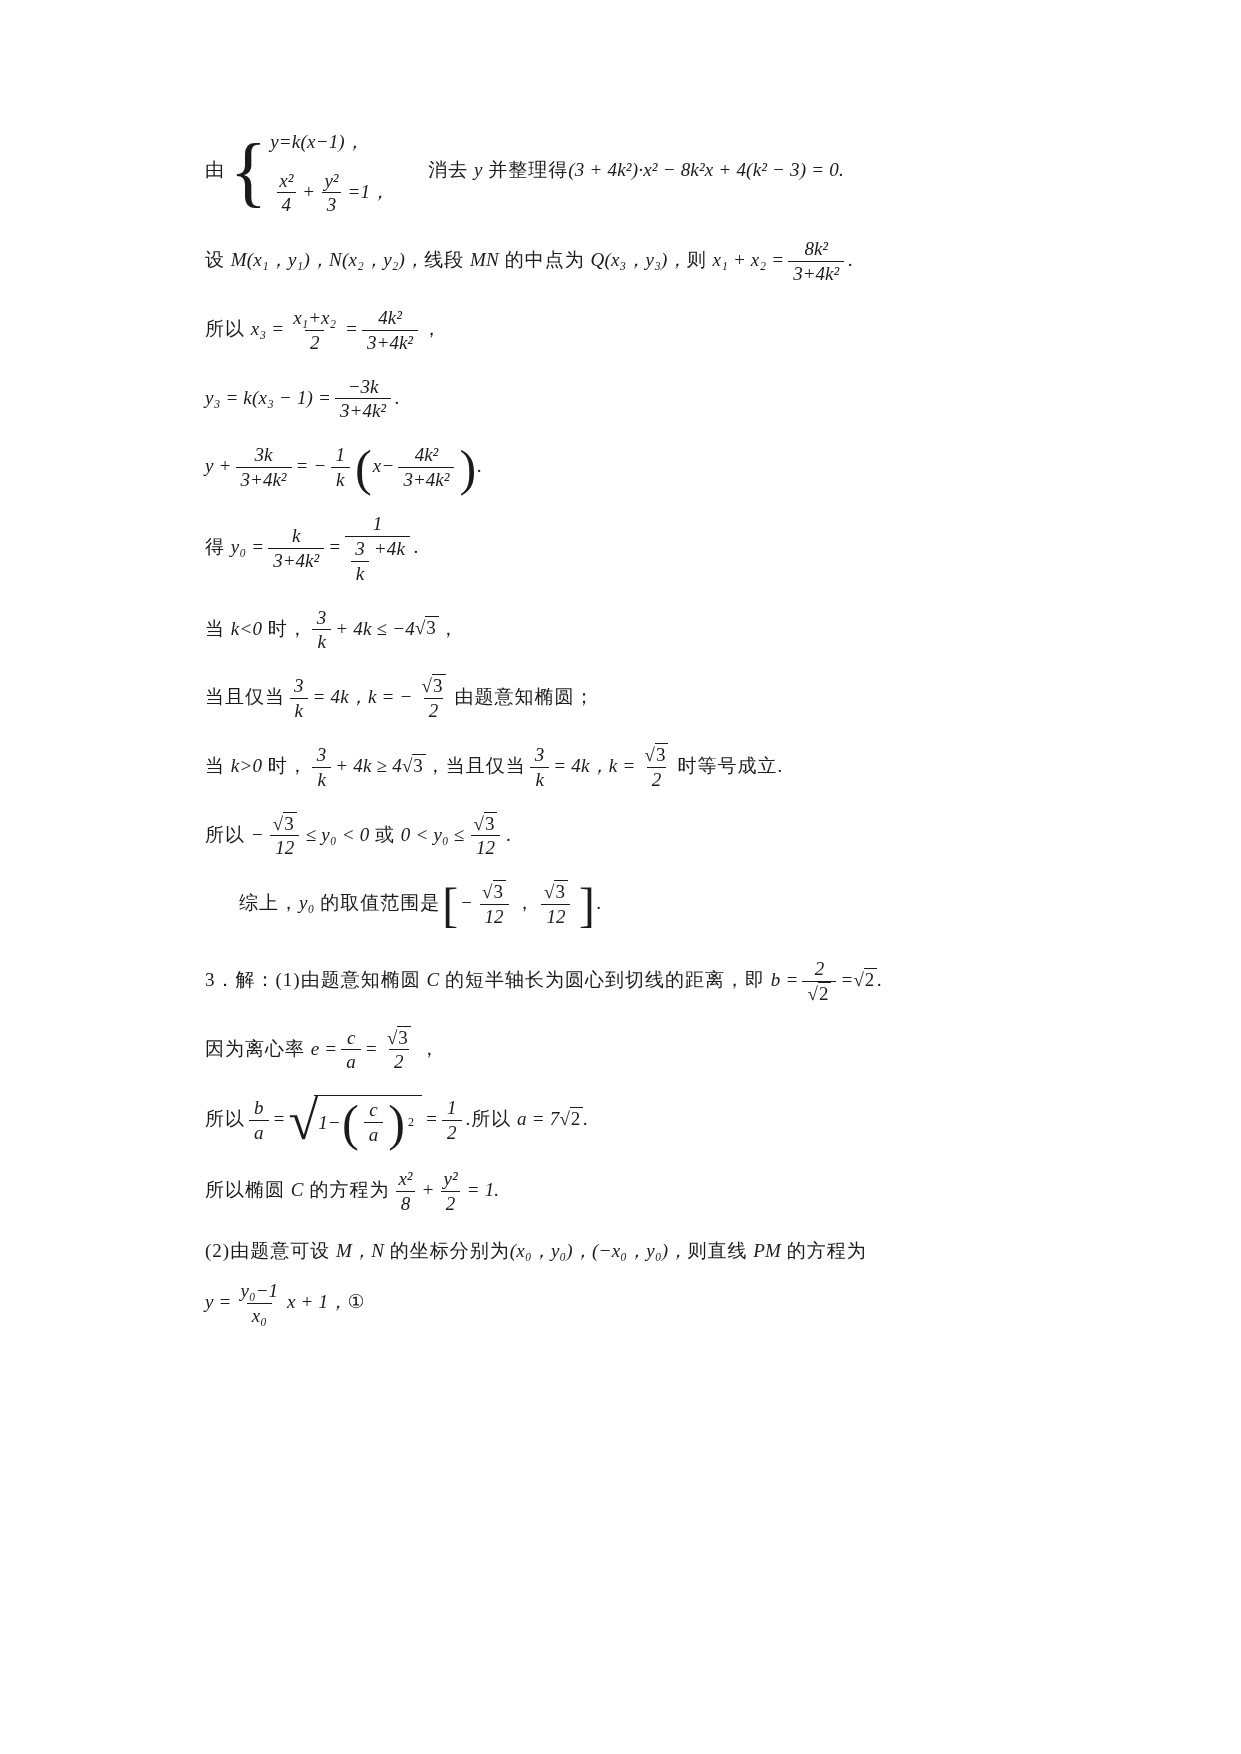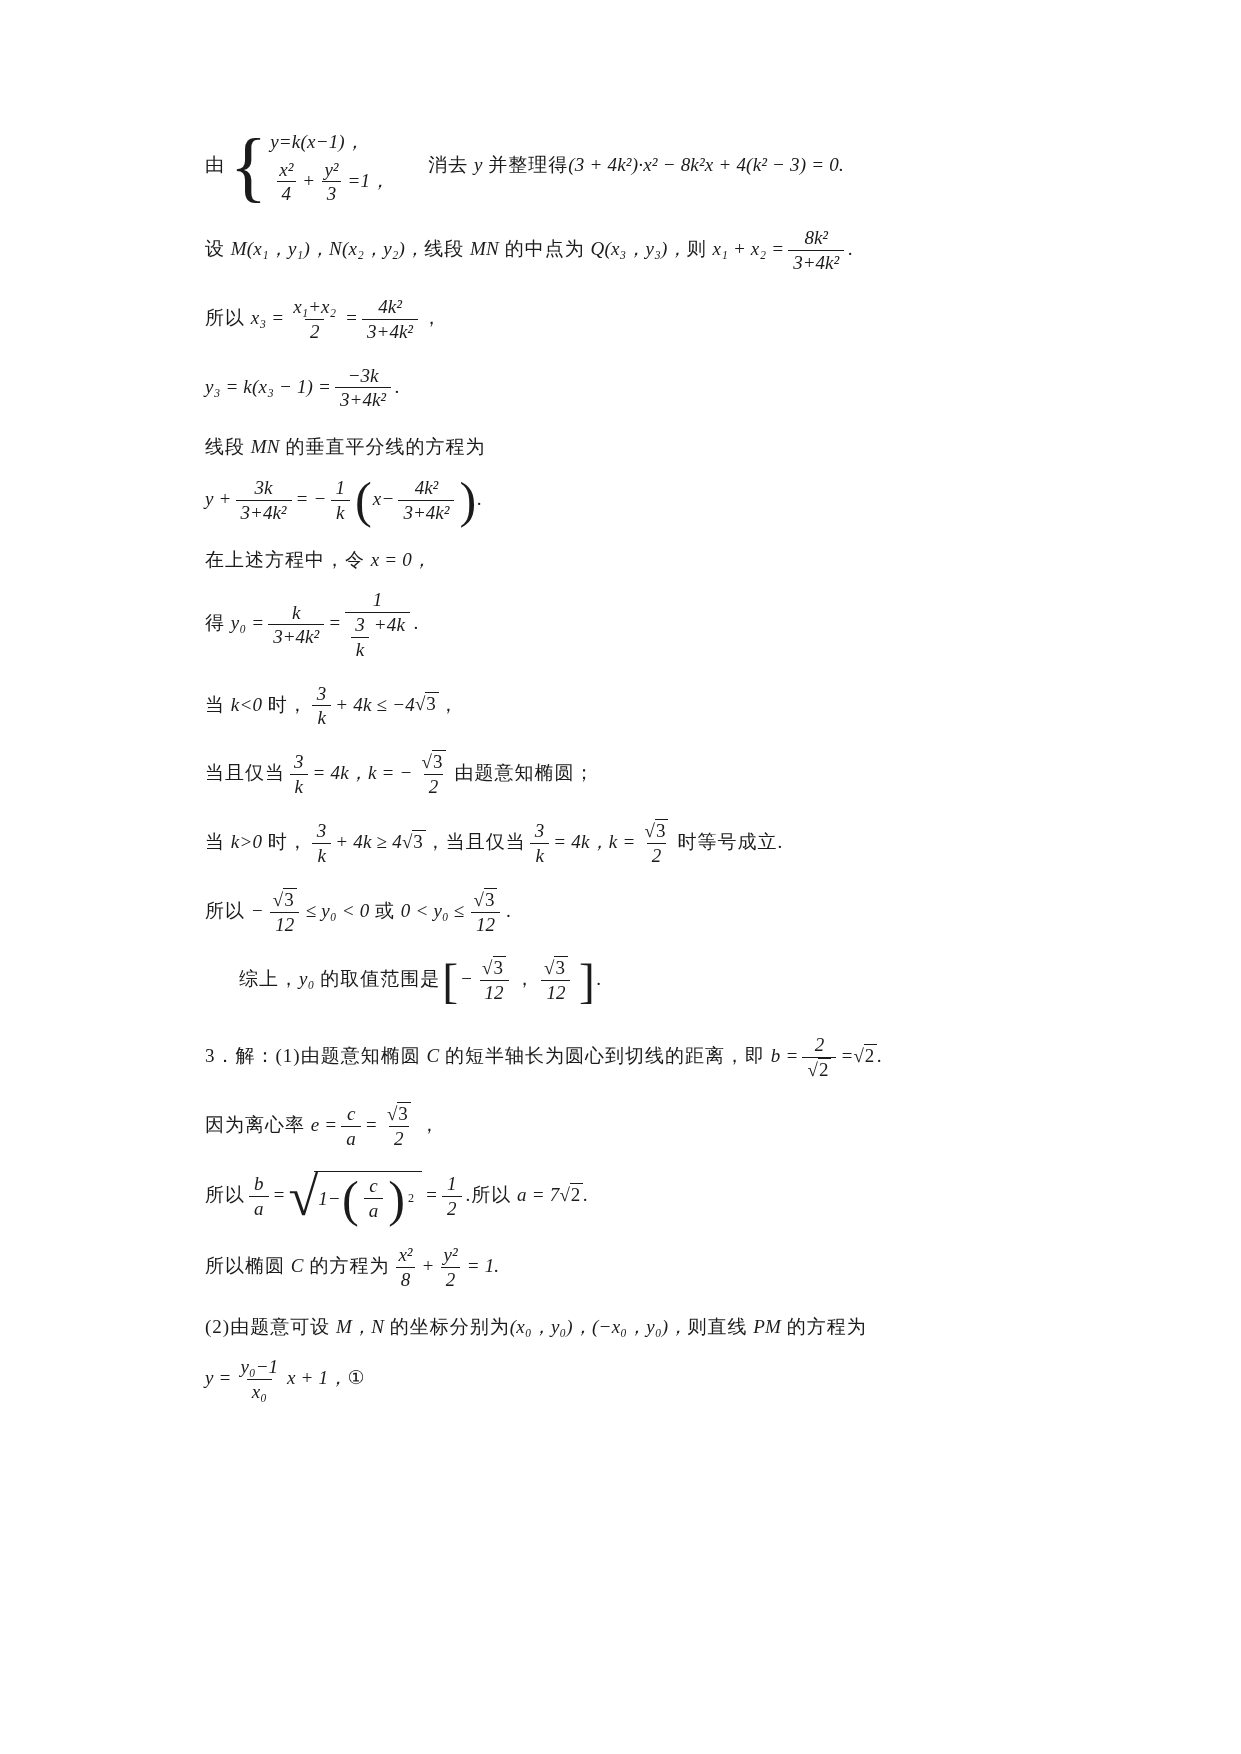--- a/index.html
+++ b/index.html
@@ -24,21 +24,21 @@
   .sq .rs{font-style:normal;}
   .sq .rad{border-top:1.5px solid currentColor;padding:0 3px 0 1px;font-style:normal;}
   
   .bp{display:inline-block;font-size:265%;font-weight:300;line-height:0;
       vertical-align:middle;font-style:normal;margin:0 1px;}
   .bk{display:inline-block;font-size:250%;font-weight:300;line-height:0;
       vertical-align:middle;font-style:normal;margin:0 2px;}
   
   .sys{display:inline-flex;align-items:center;vertical-align:middle;}
   .brace{font-size:78px;line-height:0;font-weight:400;margin-right:3px;font-style:normal;}
-  .sysrows{display:inline-flex;flex-direction:column;align-items:flex-start;gap:3px;}
+  .sysrows{display:inline-flex;flex-direction:column;align-items:flex-start;gap:14px;}
   .after-sys{margin-left:34px;text-align:right;}
   
   .bigsqrt{display:inline-flex;align-items:center;vertical-align:middle;margin:0 3px;}
   .bigsqrt .rsbig{font-size:54px;line-height:0;font-style:normal;margin-right:-4px;}
   .bigsqrt .radgrp{display:inline-flex;align-items:center;border-top:1.6px solid currentColor;
       padding:3px 8px 0 4px;}
   .sup{font-size:64%;vertical-align:8px;font-style:normal;margin-left:2px;}
   .outdent{margin-left:-14px;}
 </style>
 </head>
@@ -83,40 +83,34 @@
       </span><span class="cn">，</span>
   </p>
 
   <p class="line">
     <span class="m">y₃ = k(x₃ − 1) =</span><span class="frac">
         <span class="num">−3k</span>
         <span class="den">3+4k²</span>
       </span><span class="m">.</span>
   </p>
 
-  <p class="line mb-sm">
-    <span class="cn">线段 </span><span class="m">MN</span><span class="cn"> 的垂直平分线的方程为</span>
-  </p>
 
   <p class="line">
     <span class="m">y +</span><span class="frac">
         <span class="num">3k</span>
         <span class="den">3+4k²</span>
       </span><span class="m">= −</span><span class="frac">
         <span class="num">1</span>
         <span class="den">k</span>
       </span><span class="bp">(</span><span class="m">x−</span><span class="frac">
         <span class="num">4k²</span>
         <span class="den">3+4k²</span>
       </span><span class="bp">)</span><span class="m">.</span>
   </p>
 
-  <p class="line mb-sm">
-    <span class="cn">在上述方程中，令 </span><span class="m">x = 0，</span>
-  </p>
 
   <p class="line">
     <span class="cn">得 </span><span class="m">y₀ =</span><span class="frac">
         <span class="num">k</span>
         <span class="den">3+4k²</span>
       </span><span class="m">=</span><span class="frac">
         <span class="num">1</span>
         <span class="den">
           <span class="frac" style="margin-left:0;">
             <span class="num">3</span>

